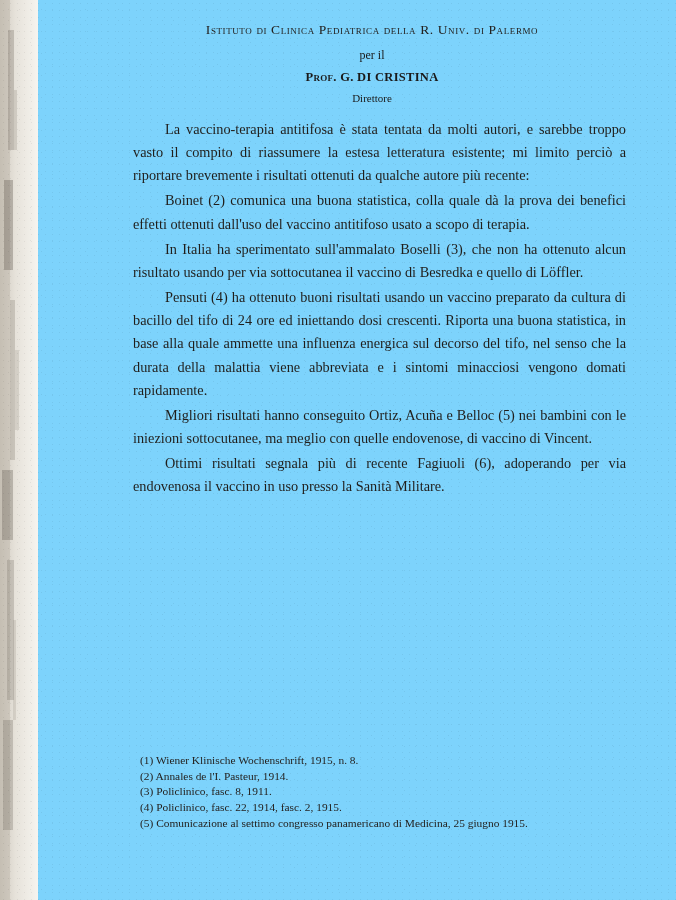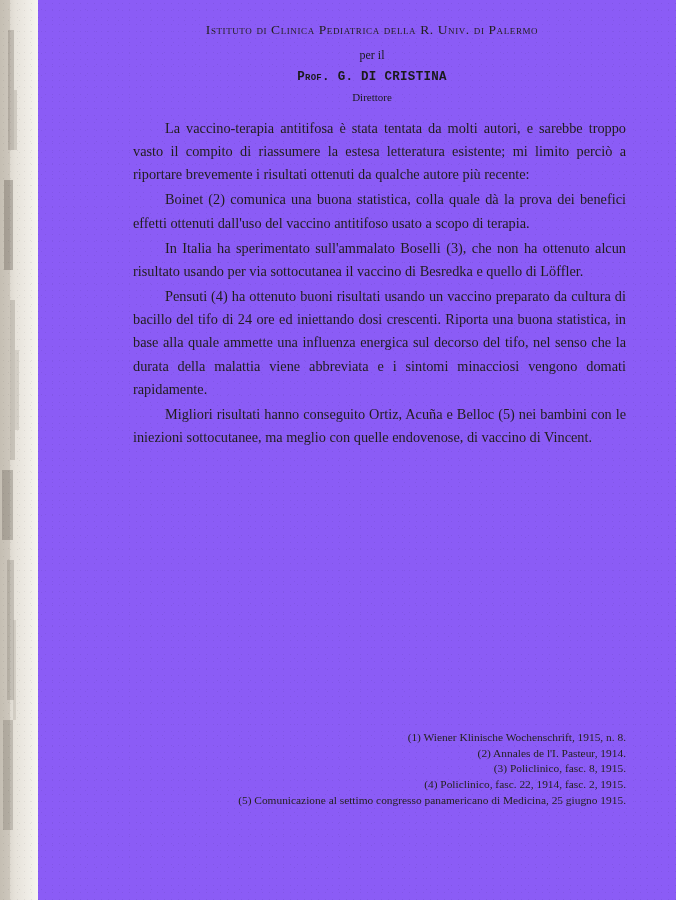--- a/index.html
+++ b/index.html
@@ -13,21 +13,21 @@
     font-family: "Liberation Serif", serif;
     color: #1a1a1a;
     overflow: hidden;
     position: relative;
   }
 
   
   .page {
     position: absolute;
     inset: 0;
-    background: #8b5cf6;
+    background: #7dd3fc;
   }
 
   
   .spine {
     position: absolute;
     left: 0;
     top: 0;
     width: 38px;
     height: 900px;
     background:
@@ -72,21 +72,21 @@
   .title .line2 { letter-spacing: .1px; }
 
   .byline-per {
     margin-top: 10px;
     text-align: center;
     font-size: 12px;
   }
   .byline-name {
     margin-top: 7px;
     text-align: center;
-    font-family: Liberation Mono, monospace;
+    font-family: Liberation Serif, serif;
     font-weight: bold;
     font-size: 12.5px;
     font-variant: small-caps;
     letter-spacing: .3px;
   }
   .byline-role {
     margin-top: 7px;
     text-align: center;
     font-size: 11px;
   }
@@ -100,26 +100,25 @@
     margin-left: 15px;
   }
   .body-text p {
     margin: 0 0 2px 0;
     text-indent: 32px;
   }
 
   .notes {
     position: absolute;
     left: 0;
-    top: 726px;
+    top: 749px;
     width: 508px;
     font-size: 11.4px;
     line-height: 1.38;
     color: #242220;
-    text-align: right;
   }
   .notes .rule {
     width: 0;
     height: 0;
     margin: 0 0 4px 0;
   }
   .notes p {
     margin: 0;
     text-indent: 22px;
   }
@@ -165,27 +164,28 @@
     <div class="byline-per">per il</div>
     <div class="byline-name">Prof. G. DI CRISTINA</div>
     <div class="byline-role">Direttore</div>
 
     <div class="body-text">
       <p>La vaccino-terapia antitifosa è stata tentata da molti autori, e sarebbe troppo vasto il compito di riassumere la estesa letteratura esistente; mi limito perciò a riportare brevemente i risultati ottenuti da qualche autore più recente:</p>
       <p>Boinet (2) comunica una buona statistica, colla quale dà la prova dei benefici effetti ottenuti dall'uso del vaccino antitifoso usato a scopo di terapia.</p>
       <p>In Italia ha sperimentato sull'ammalato Boselli (3), che non ha ottenuto alcun risultato usando per via sottocutanea il vaccino di Besredka e quello di Löffler.</p>
       <p>Pensuti (4) ha ottenuto buoni risultati usando un vaccino preparato da cultura di bacillo del tifo di 24 ore ed iniettando dosi crescenti. Riporta una buona statistica, in base alla quale ammette una influenza energica sul decorso del tifo, nel senso che la durata della malattia viene abbreviata e i sintomi minacciosi vengono domati rapidamente.</p>
       <p>Migliori risultati hanno conseguito Ortiz, Acuña e Belloc (5) nei bambini con le iniezioni sottocutanee, ma meglio con quelle endovenose, di vaccino di Vincent.</p>
+      <p>Ottimi risultati segnala più di recente Fagiuoli (6), adoperando per via endovenosa il vaccino in uso presso la Sanità Militare.</p>
     </div>
 
     <div class="notes">
       <div class="rule"></div>
       <p>(1) Wiener Klinische Wochenschrift, 1915, n. 8.</p>
       <p>(2) Annales de l'I. Pasteur, 1914.</p>
-      <p>(3) Policlinico, fasc. 8, 1915.</p>
+      <p>(3) Policlinico, fasc. 8, 1911.</p>
       <p>(4) Policlinico, fasc. 22, 1914, fasc. 2, 1915.</p>
       <p>(5) Comunicazione al settimo congresso panamericano di Medicina, 25 giugno 1915.</p>
     </div>
 
   </div>
 
   <div class="noise"></div>
 </div>
 
 </body></html>

